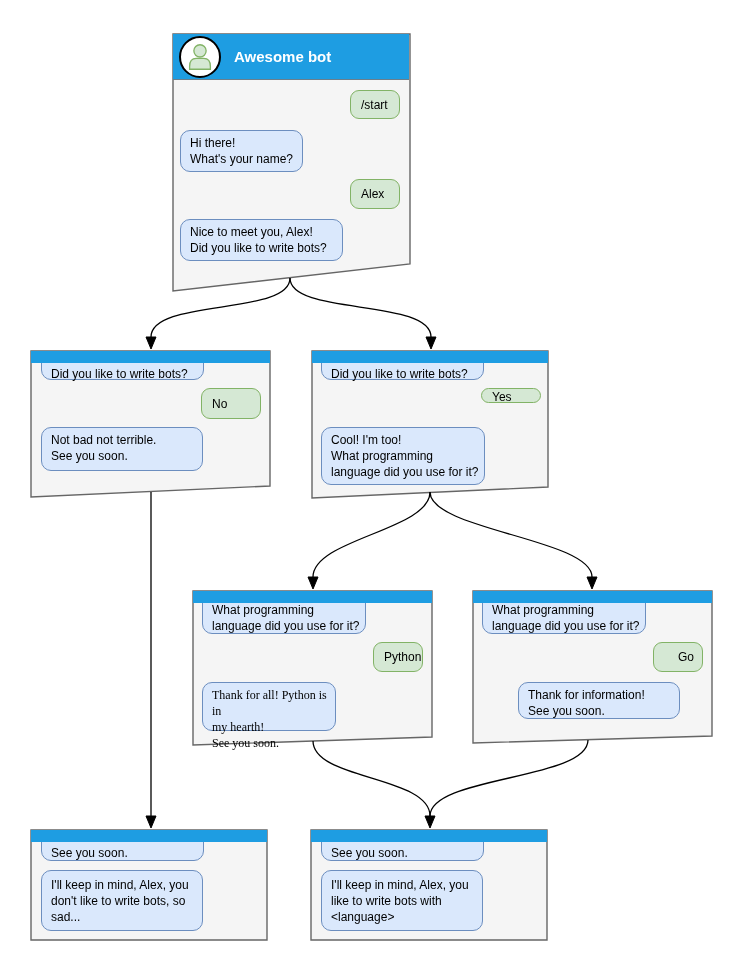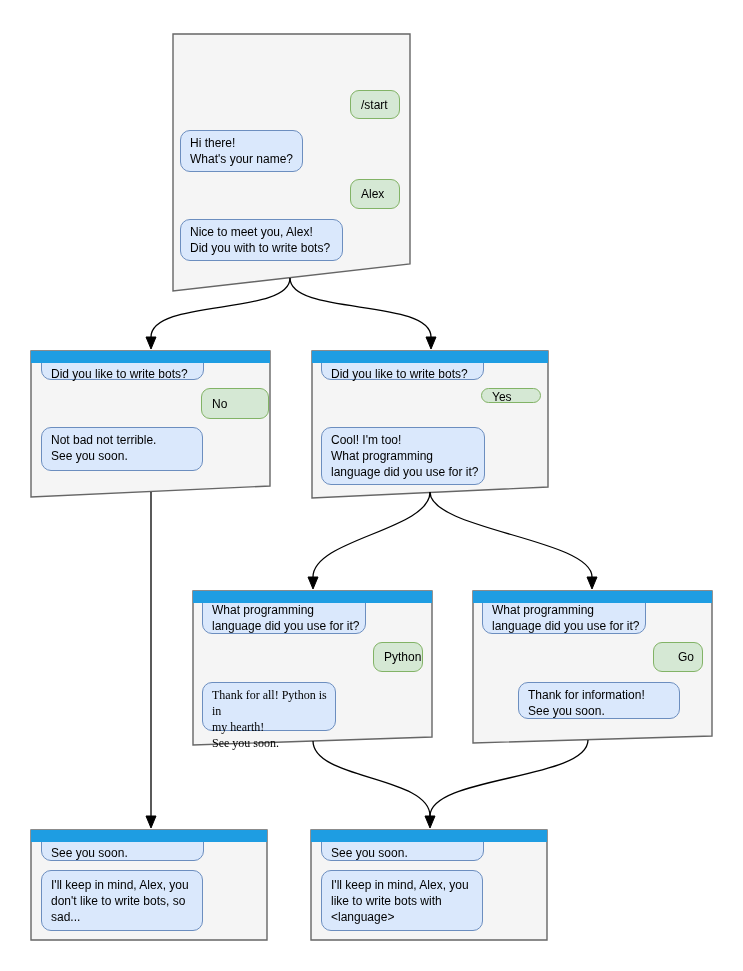--- a/index.html
+++ b/index.html
@@ -25,35 +25,44 @@
 </style>
 </head>
 <body>
 
 <div class="canvas">
 
   <div class="window" style="left:172px;top:33px;width:239px;height:262px;">
     <svg class="win-bg" width="239" height="262">
         <polygon points="1,1 238,1 238,231 1,258"></polygon>
       </svg>
+    <div class="win-header main-header" style="left:1px;top:1px;width:236px;height:45px;">
+      <div class="avatar">
+        <svg width="34" height="34" viewBox="0 0 36 36">
+          <circle cx="18" cy="11.5" r="6.5" fill="#D5E8D4" stroke="#82B366" stroke-width="1.4"></circle>
+          <path d="M7,31 L7,28 C7,21 11,19.5 14,19.5 L22,19.5 C25,19.5 29,21 29,28 L29,31 Z" fill="#D5E8D4" stroke="#82B366" stroke-width="1.4"></path>
+        </svg>
+      </div>
+      <div class="win-title">Awesome bot</div>
+    </div>
     <div class="bubble user" style="left:178px;top:57px;width:50px;height:29px;"><span>/start</span></div>
     <div class="bubble bot" style="left:8px;top:97px;width:123px;height:42px;">Hi there!
 What's your name?</div>
     <div class="bubble user" style="left:178px;top:146px;width:50px;height:30px;"><span>Alex</span></div>
     <div class="bubble bot" style="left:8px;top:186px;width:163px;height:42px;">Nice to meet you, Alex!
-Did you with to write bots?</div>
+Did you like to write bots?</div>
   </div>
 
   <div class="window" style="left:30px;top:350px;width:241px;height:150px;">
     <svg class="win-bg" width="241" height="150">
         <polygon points="1,1 240,1 240,136 1,147"></polygon>
       </svg>
     <div class="win-header" style="left:1px;top:1px;width:239px;height:12px;"></div>
     <div class="bubble bot" style="left:11px;top:3px;width:163px;height:27px;padding-top:12px;">Did you like to write bots?</div>
-    <div class="bubble user" style="left:171px;top:38px;width:68px;height:31px;"><span>No</span></div>
+    <div class="bubble user" style="left:171px;top:38px;width:60px;height:31px;"><span>No</span></div>
     <div class="bubble bot" style="left:11px;top:77px;width:162px;height:44px;">Not bad not terrible.
 See you soon.</div>
   </div>
 
   <div class="window" style="left:311px;top:350px;width:238px;height:151px;">
     <svg class="win-bg" width="238" height="151">
         <polygon points="1,1 237,1 237,137 1,148"></polygon>
       </svg>
     <div class="win-header" style="left:1px;top:1px;width:236px;height:12px;"></div>
     <div class="bubble bot" style="left:10px;top:3px;width:163px;height:27px;padding-top:12px;">Did you like to write bots?</div>

